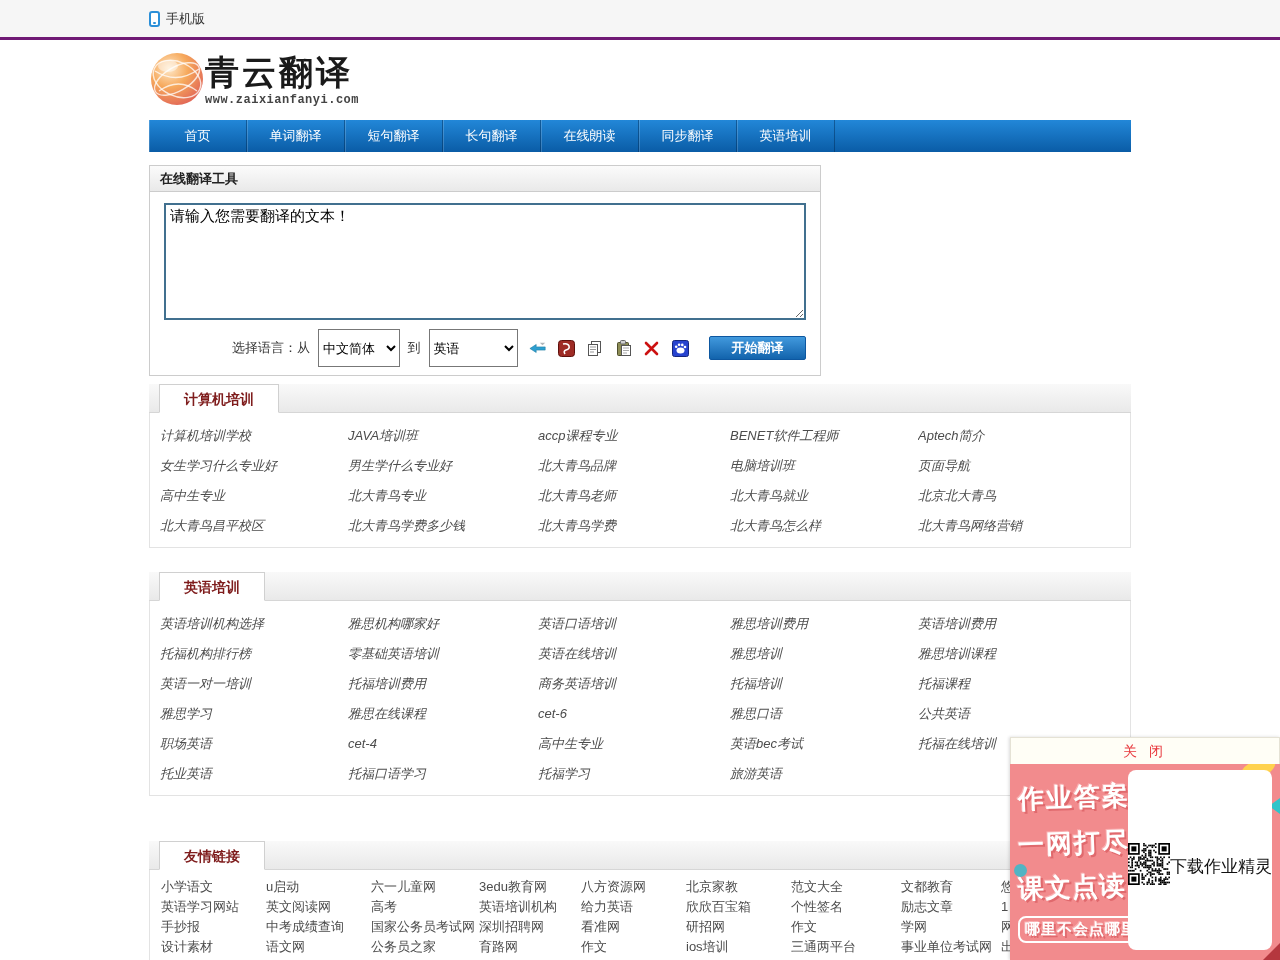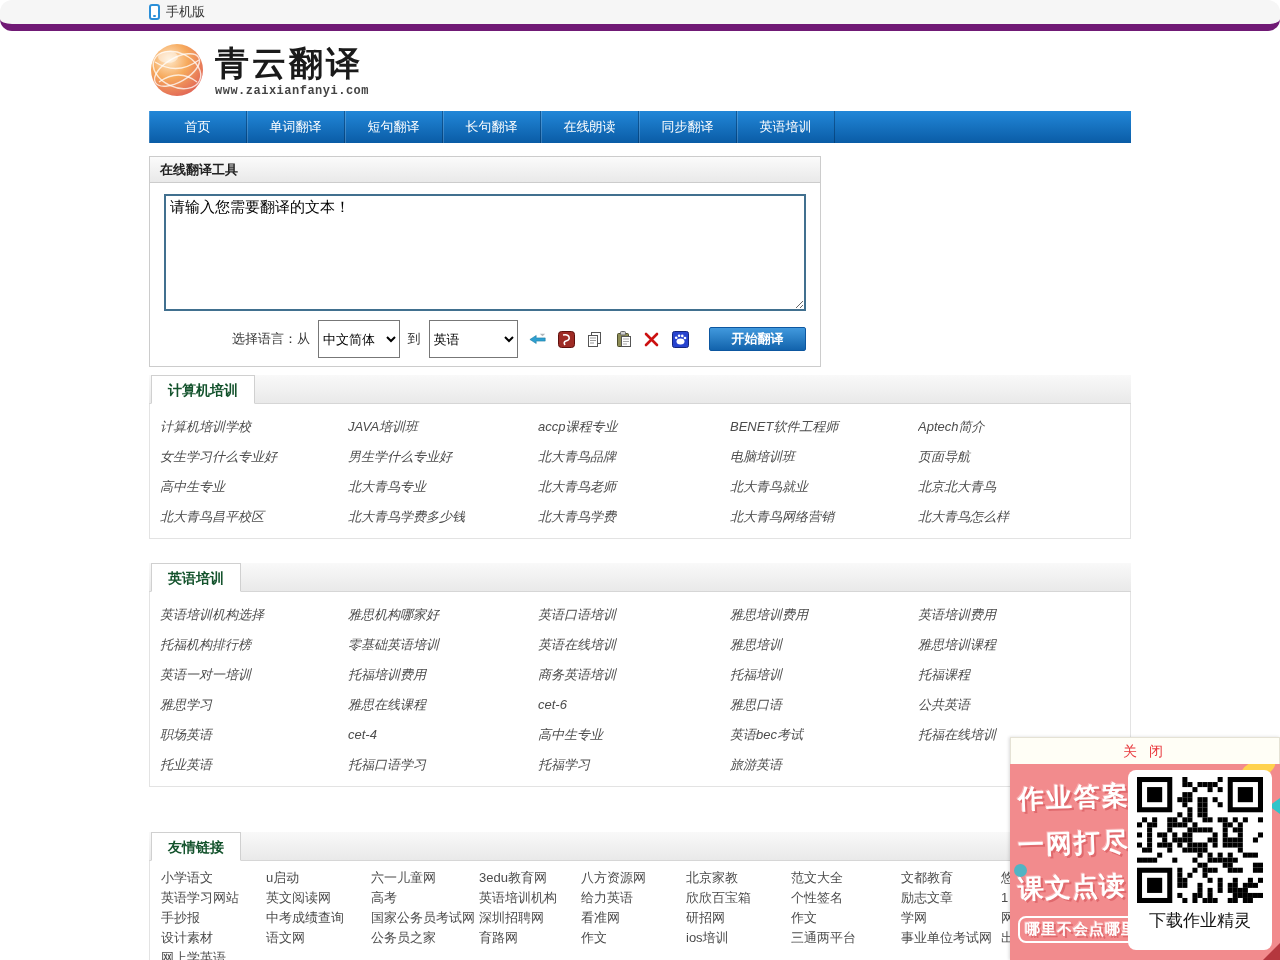--- a/index.html
+++ b/index.html
@@ -1,28 +1,28 @@
 <!DOCTYPE html>
 <html><head>
 <meta charset="utf-8">
 <style>
   * { margin:0; padding:0; box-sizing:border-box; }
   html,body { width:1280px; height:960px; }
   body { font-family:"Liberation Sans","DejaVu Sans",sans-serif; background:#fff; position:relative; overflow:hidden; }
   a { text-decoration:none; cursor:pointer; }
 
   
-  .topbar { height:31px; background:#f6f6f6; border-bottom:7px solid #701a75;border-radius:12px; }
+  .topbar { height:40px; background:#f6f6f6; border-bottom:3px solid #701a75; }
   .topbar-inner { width:982px; margin:0 auto; height:100%; display:flex; align-items:center; gap:6px; }
   .phone-icon { width:11px; height:16px; border:2px solid #2b8fd8; border-radius:3px; background:#fff; position:relative; }
   .phone-icon::after { content:""; position:absolute; left:2px; right:2px; bottom:1px; height:2px; background:#2b8fd8; border-radius:1px; }
   .topbar-link { font-size:13px; color:#333; }
 
   
-  .header { width:982px; margin:0 auto; height:80px; display:flex; align-items:center; gap:10px; padding-top:2px; }
+  .header { width:982px; margin:0 auto; height:80px; display:flex; align-items:center; padding-top:2px; }
   .logo-title { font-size:34px; font-weight:bold; color:#1a1a1a; letter-spacing:3px; line-height:36px; font-family:"Liberation Serif","DejaVu Serif",serif; }
   .logo-url { font-size:12px; font-weight:bold; color:#444; margin-top:2px; letter-spacing:.5px;font-family:Liberation Mono, monospace; }
 
   
   .nav { width:982px; margin:0 auto; height:32px; background:linear-gradient(#2287d8,#0a5ca6); display:flex; }
   .nav-item { width:98px; line-height:32px; text-align:center; color:#fff; font-size:13px; border-right:1px solid rgba(0,40,80,.45); box-shadow:inset 1px 0 0 rgba(255,255,255,.18); }
 
   
   .panel { width:672px; margin:13px 0 0 149px; border:1px solid #ccc; background:#fff; }
   .panel-head { height:26px; line-height:26px; padding-left:10px; font-size:13px; font-weight:bold; color:#222; background:linear-gradient(#fbfbfb,#e9e9e9); border-bottom:1px solid #ccc; }
@@ -33,39 +33,39 @@
   .lang-select { height:38px; font-size:13px; border:1px solid #777; background:#fff; }
   .sel-from { width:84px; } .sel-to { width:92px; }
   .tool-icon { display:inline-flex; width:18px; height:18px; align-items:center; justify-content:center; margin-left:3px; cursor:pointer; }
   .start-btn { margin-left:12px; width:100px; height:24px; color:#fff; font-size:13px; font-weight:bold;
     background:linear-gradient(#4199dd,#1263ac); border:1px solid #0d57a0; border-radius:2px; cursor:pointer; }
 
   
   .section { width:982px; margin:0 auto; }
   .sec-computer { margin-top:8px; } .sec-english { margin-top:24px; } .sec-friends { margin-top:45px; }
   .tabrow { height:29px; display:flex; align-items:stretch; background:linear-gradient(#f9f9f9,#e9e9e9); border-bottom:1px solid #d6d6d6; }
-  .tab { margin-left:2px; padding:0 16px; line-height:29px; background:#fff; border:1px solid #d0d0d0; border-bottom:1px solid #fff; margin-bottom:-1px; font-size:14px; font-weight:bold; color:#14532d; position:relative; z-index:2; }
+  .tab { margin-left:10px; padding:0 24px; line-height:29px; background:#fff; border:1px solid #d0d0d0; border-bottom:1px solid #fff; margin-bottom:-1px; font-size:14px; font-weight:bold; color:#7f1d1d; position:relative; z-index:2; }
   .sec-box { border:1px solid #e3e3e3; border-top:none; background:#fff; }
   .grid5 { display:grid; grid-template-columns:188px 190px 192px 188px 1fr; padding:8px 0 6px 10px;font-style:italic; }
   .grid5 a { line-height:30px; font-size:13px; color:#4c4c4c; overflow:hidden; white-space:nowrap; }
   .grid9 { display:grid; grid-template-columns:105px 105px 108px 102px 105px 105px 110px 100px 1fr; padding:7px 0 6px 11px; }
   .grid9 a { line-height:20px; font-size:13px; color:#4c4c4c; overflow:hidden; white-space:nowrap; }
 
   
   .popup { position:absolute; right:0; bottom:0; width:270px; height:223px; z-index:10; box-shadow:-1px 0 3px rgba(0,0,0,.15); }
   .popup-close-bar { height:27px; background:#fffef6; border:1px solid #e5e2d5; border-bottom:none; text-align:center; line-height:26px; font-size:14px; color:#e8383d; letter-spacing:4px; cursor:pointer; }
   .popup-body { position:relative; height:196px; background:#f28b8d; overflow:hidden; }
   .bubble { position:absolute; left:8px; color:#fff; font-weight:bold; transform:rotate(-2deg);
     text-shadow:2px 2px 0 #e0696d, -1px -1px 0 #f9b0b2; white-space:nowrap; }
   .bubble-1 { top:16px; font-size:26px; letter-spacing:2px; }
   .bubble-2 { top:62px; font-size:26px; letter-spacing:2px; }
   .bubble-3 { top:106px; font-size:26px; letter-spacing:1px; }
   .bubble-4 { top:152px; font-size:15px; letter-spacing:1px; padding:2px 5px; border:2px solid #fff; border-radius:8px; transform:none; }
   .qr-card { position:absolute; right:8px; top:6px; width:144px; height:180px; background:#fff; border-radius:8px; z-index:3;
-    display:flex; flex-direction:column; align-items:center; padding-top:7px; }
+    display:flex; align-items:center; padding-top:7px; }
   .qr-svg { width:126px; height:126px; }
   .qr-caption { font-size:17px; color:#111; margin-top:6px; white-space:nowrap; }
   .deco-dot { position:absolute; left:4px; top:100px; width:13px; height:13px; border-radius:50%; background:#3fb8c9; opacity:.9; z-index:1; }
   .deco-yellow { position:absolute; right:4px; top:-4px; width:36px; height:18px; background:#ffd24d; border-radius:40%; transform:rotate(-28deg); z-index:1; }
   .deco-teal-tri { position:absolute; right:0; top:34px; width:0; height:0; border-top:8px solid transparent; border-bottom:8px solid transparent; border-right:11px solid #2ec4c9; z-index:1; }
   .deco-fold { position:absolute; right:0; bottom:0; width:0; height:0; border-bottom:17px solid #b5373e; border-left:17px solid transparent; z-index:4; }
 </style>
 </head>
 <body>
 
@@ -188,22 +188,22 @@
       <a>电脑培训班</a>
       <a>页面导航</a>
       <a>高中生专业</a>
       <a>北大青鸟专业</a>
       <a>北大青鸟老师</a>
       <a>北大青鸟就业</a>
       <a>北京北大青鸟</a>
       <a>北大青鸟昌平校区</a>
       <a>北大青鸟学费多少钱</a>
       <a>北大青鸟学费</a>
+      <a>北大青鸟怎么样</a>
       <a>北大青鸟网络营销</a>
-      <a>北大青鸟怎么样</a>
     </div>
 </div>
 
 <div class="section sec-english">
   <div class="tabrow">
     <span class="tab">英语培训</span>
   </div>
   <div class="sec-box grid5">
       <a>英语培训机构选择</a>
       <a>雅思机构哪家好</a>

